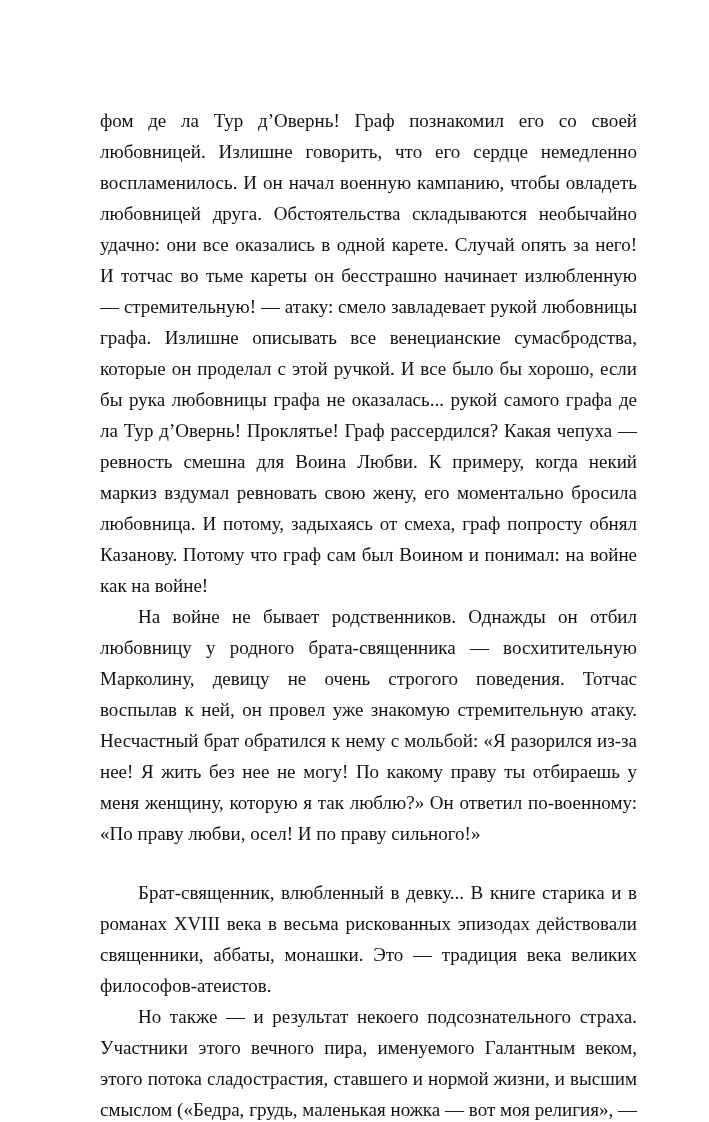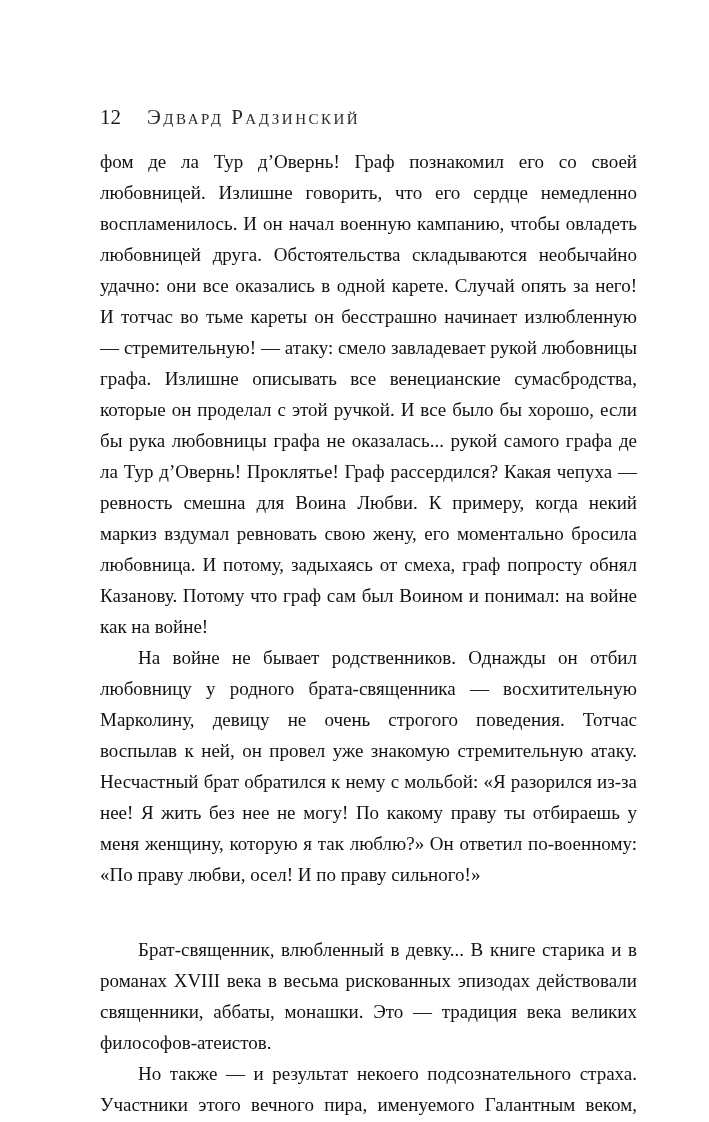--- a/index.html
+++ b/index.html
@@ -44,32 +44,28 @@
   }
   .para {
     margin: 0;
     padding: 0;
     text-indent: 38px;
   }
   .para.no-indent {
     text-indent: 0;
   }
   .para.section-start {
-    margin-top: 44px;
+    margin-top: 28px;
   }
 </style>
 </head>
 <body>
 
 <div class="page">
 
-  <header class="page-header">
-    <span class="page-number">12</span>
-    <span class="running-author">Эдвард Радзинский</span>
-  </header>
 
   <main class="text-block">
     <p class="para no-indent">фом де ла Тур д’Овернь! Граф познакомил его со своей любовницей. Излишне говорить, что его сердце немедленно воспламенилось. И он начал военную кампанию, чтобы овладеть любовницей друга. Обстоятельства складываются необычайно удачно: они все оказались в одной карете. Случай опять за него! И тотчас во тьме кареты он бесстрашно начинает излюбленную — стремительную! — атаку: смело завладевает рукой любовницы графа. Излишне описывать все венецианские сумасбродства, которые он проделал с этой ручкой. И все было бы хорошо, если бы рука любовницы графа не оказалась... рукой самого графа де ла Тур д’Овернь! Проклятье! Граф рассердился? Какая чепуха — ревность смешна для Воина Любви. К примеру, когда некий маркиз вздумал ревновать свою жену, его моментально бросила любовница. И потому, задыхаясь от смеха, граф попросту обнял Казанову. Потому что граф сам был Воином и понимал: на войне как на войне!</p>
     <p class="para">На войне не бывает родственников. Однажды он отбил любовницу у родного брата-священника — восхитительную Марколину, девицу не очень строгого поведения. Тотчас воспылав к ней, он провел уже знакомую стремительную атаку. Несчастный брат обратился к нему с мольбой: «Я разорился из-за нее! Я жить без нее не могу! По какому праву ты отбираешь у меня женщину, которую я так люблю?» Он ответил по-военному: «По праву любви, осел! И по праву сильного!»</p>
     <p class="para section-start">Брат-священник, влюбленный в девку... В книге старика и в романах XVIII века в весьма рискованных эпизодах действовали священники, аббаты, монашки. Это — традиция века великих философов-атеистов.</p>
     <p class="para">Но также — и результат некоего подсознательного страха. Участники этого вечного пира, именуемого Галантным веком, этого потока сладострастия, ставшего и нормой жизни, и высшим смыслом («Бедра, грудь, маленькая ножка — вот моя религия», — писал поэт), — все это были люди, воспитанные в религиозном духе. И они пытались примирить свое ежедневное попрание божественных заповедей с тем, что было заложено в их души. Чтение о прелюбодей-</p>
   </main>
 
 </div>
 

